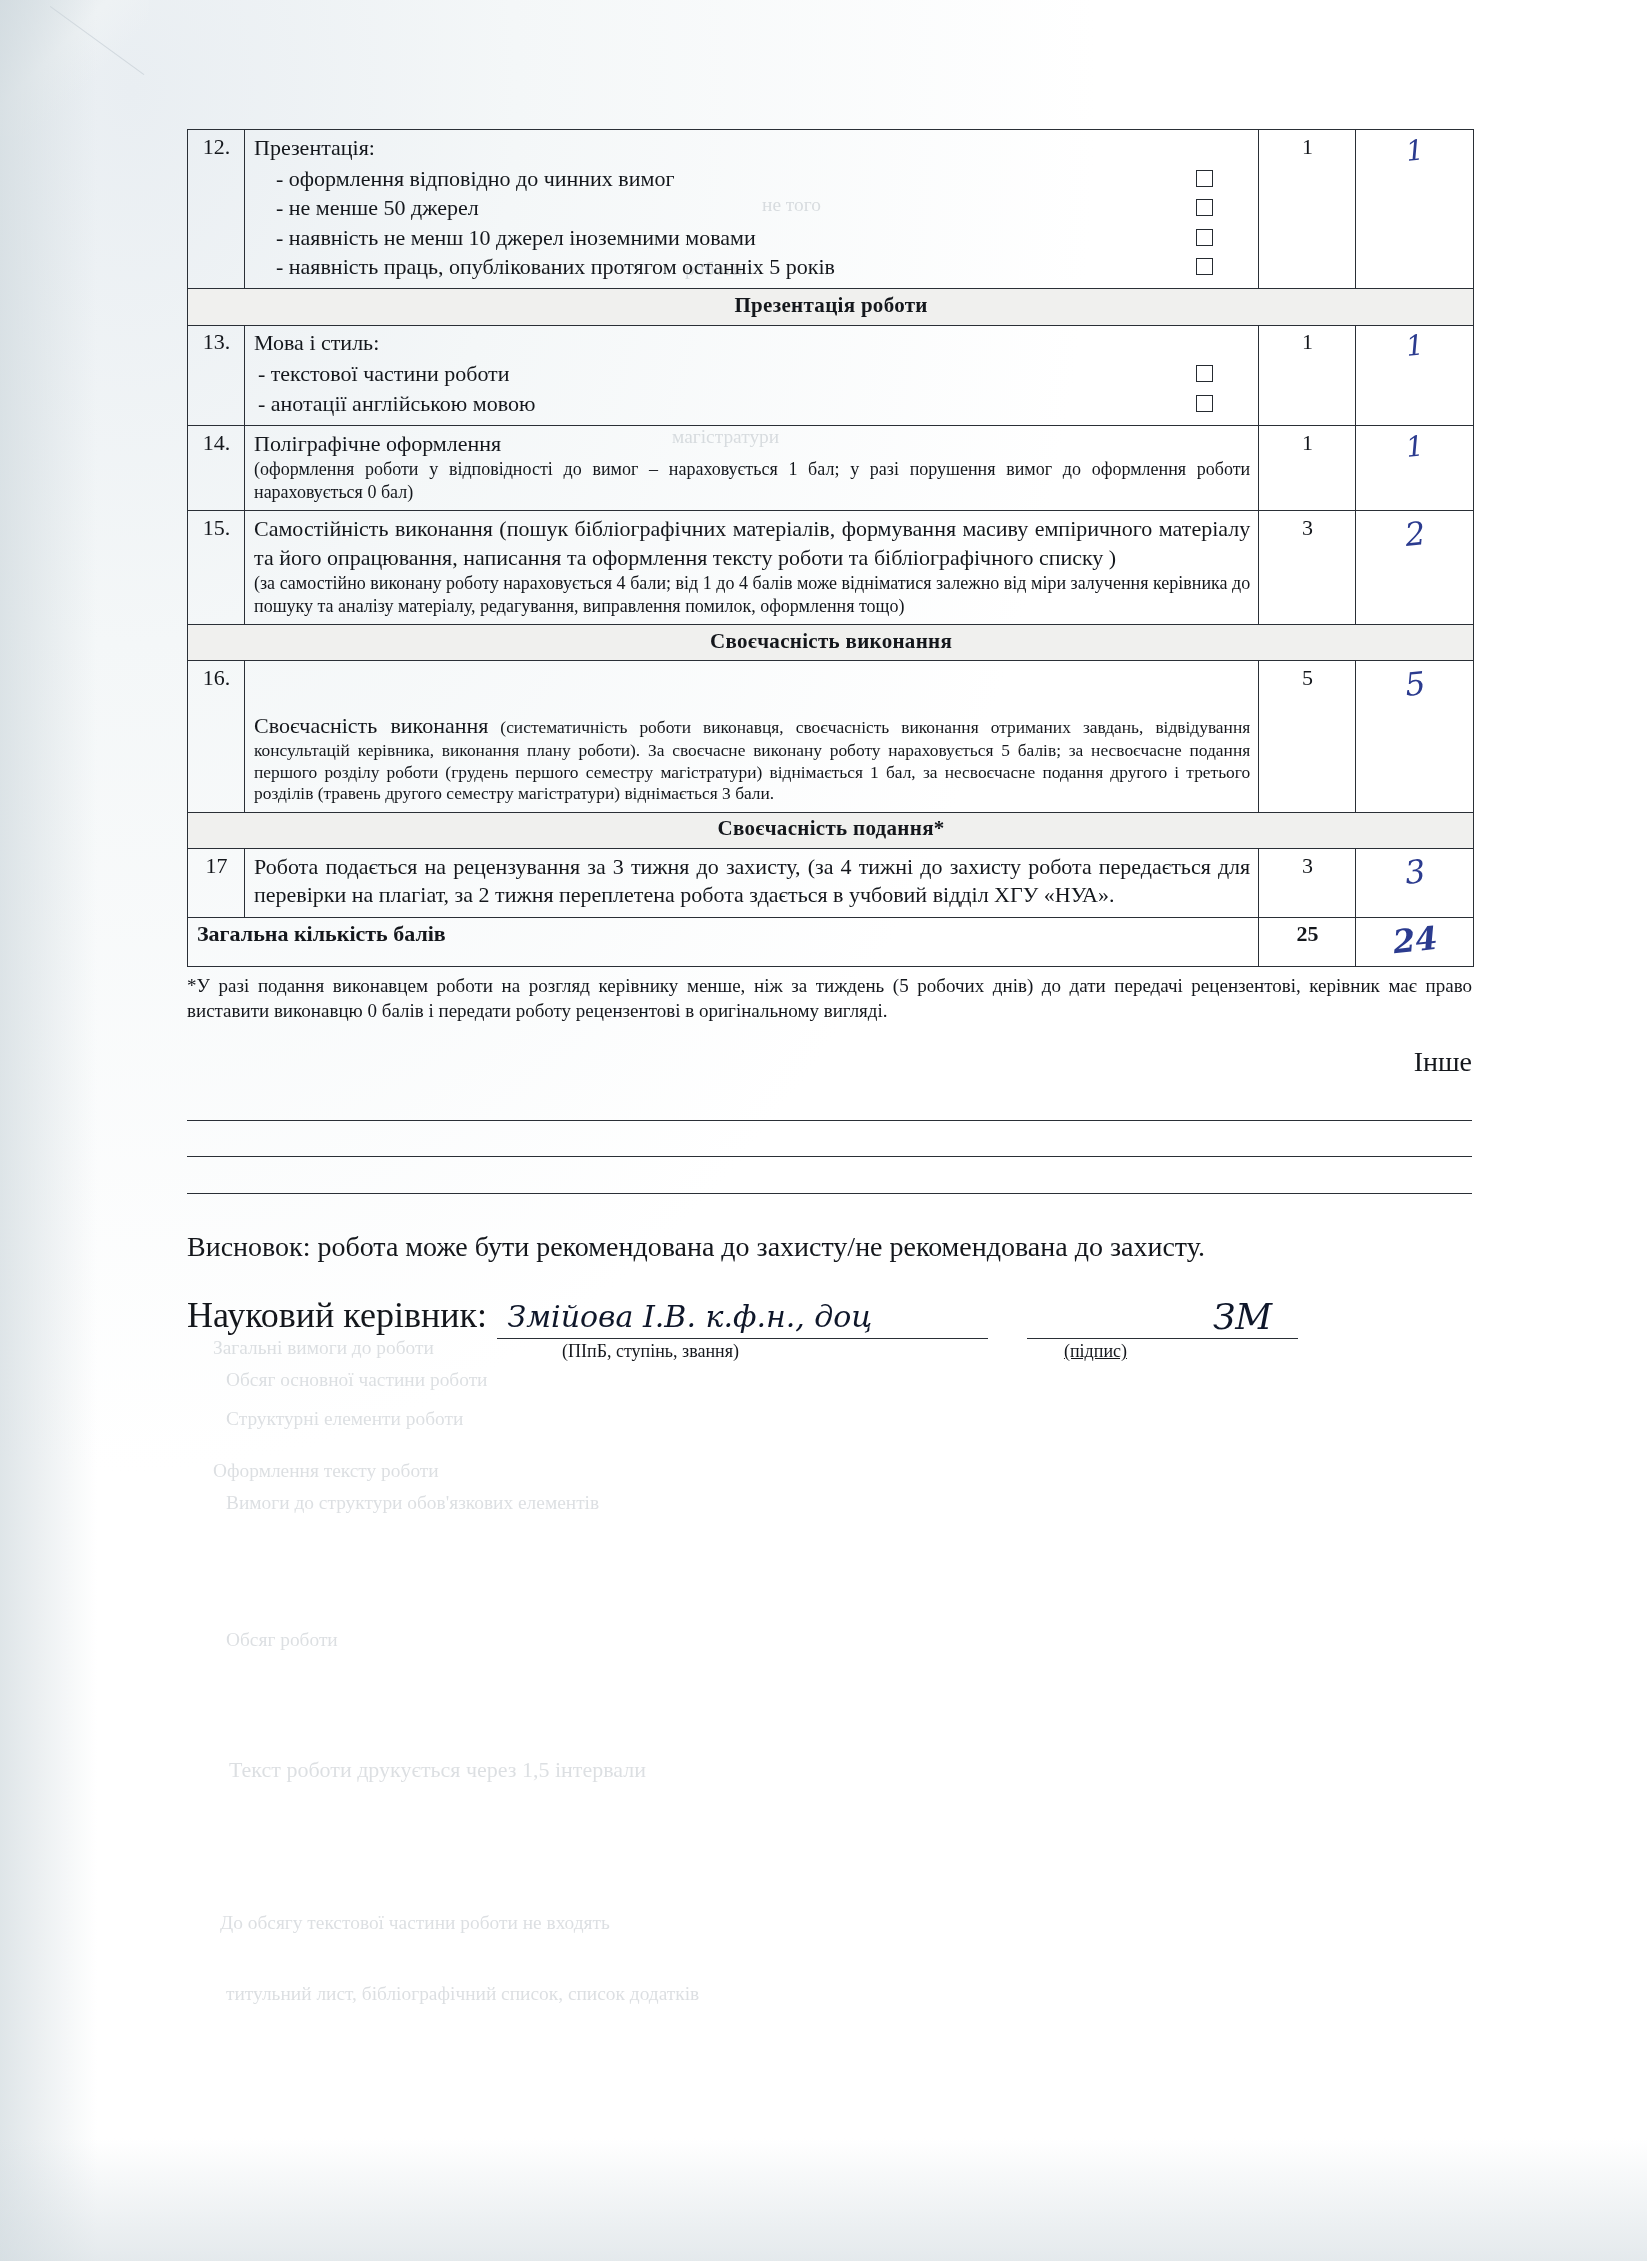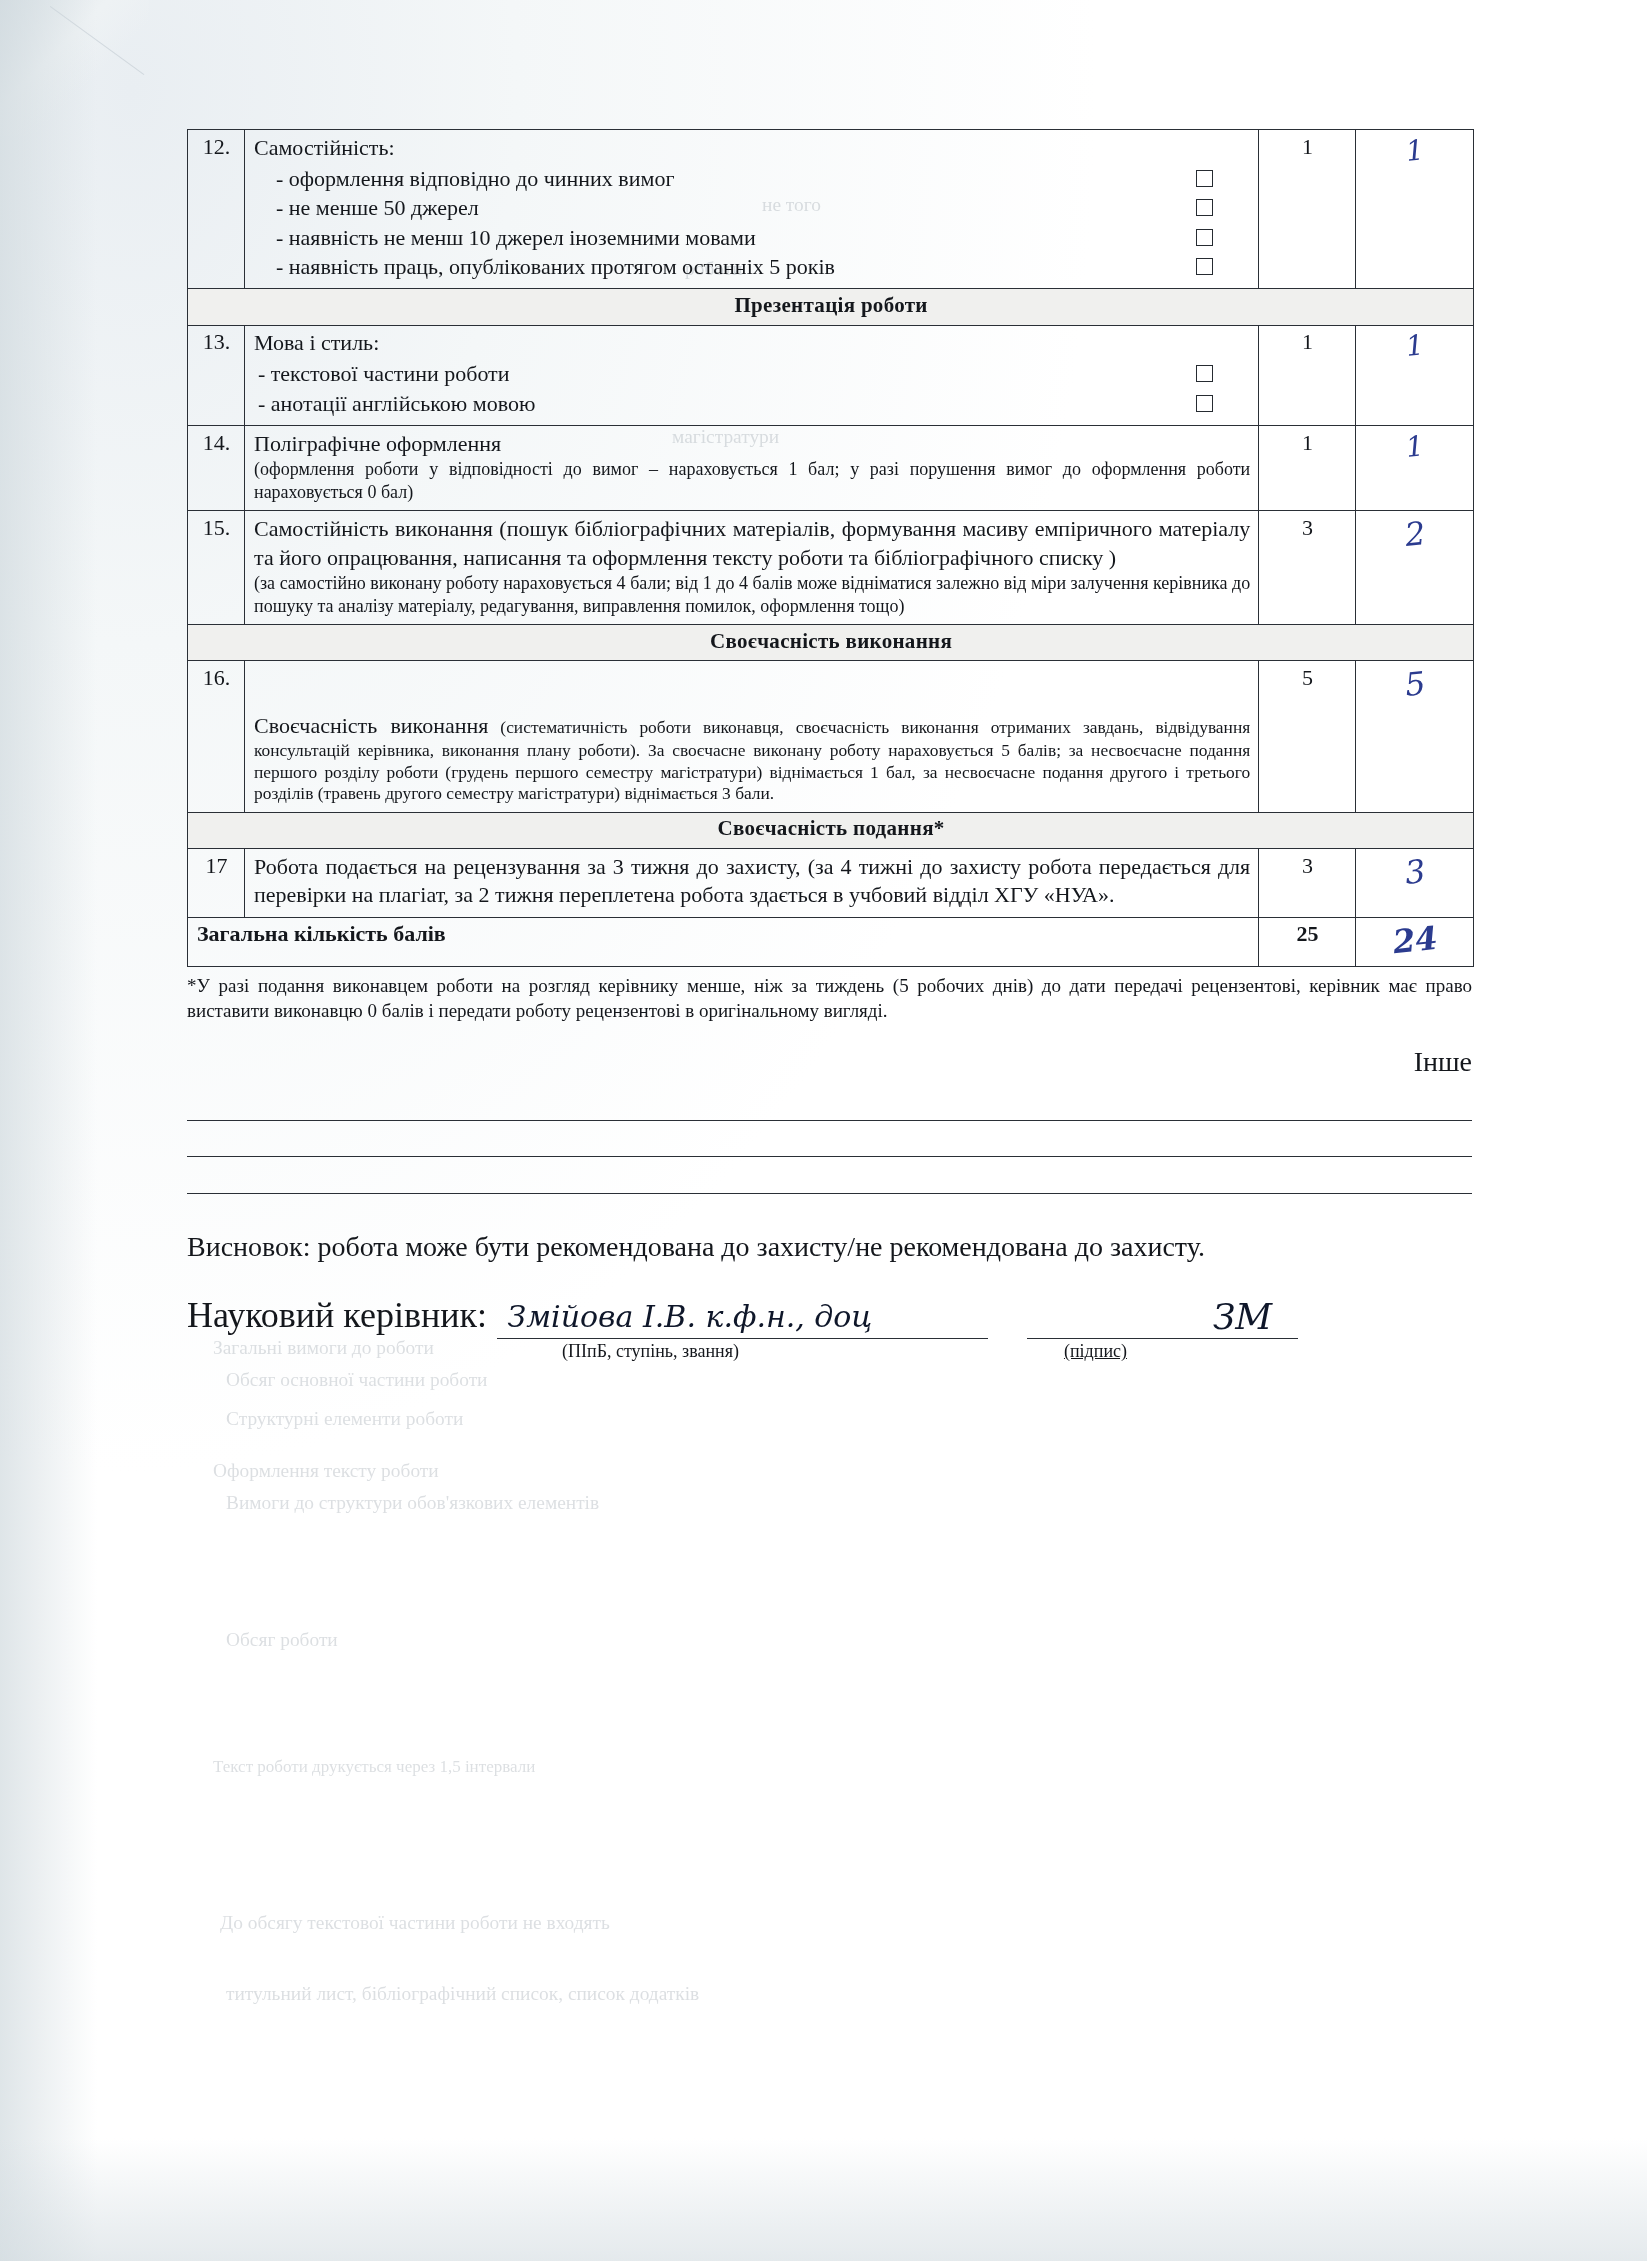--- a/index.html
+++ b/index.html
@@ -245,40 +245,40 @@
 <div id="bleed-layer">
     <div class="bleed" style="left: 762px; top: 194px; font-size: 19.4px;">не того</div>
     <div class="bleed" style="left: 685px; top: 258px; font-size: 19.4px;">роботи</div>
     <div class="bleed" style="left: 672px; top: 426px; font-size: 19.4px;">магістратури</div>
     <div class="bleed" style="left: 213px; top: 1337px; font-size: 19.4px;">Загальні вимоги до роботи</div>
     <div class="bleed" style="left: 226px; top: 1369px; font-size: 19.4px;">Обсяг основної частини роботи</div>
     <div class="bleed" style="left: 226px; top: 1408px; font-size: 19.4px;">Структурні елементи роботи</div>
     <div class="bleed" style="left: 213px; top: 1460px; font-size: 19.4px;">Оформлення тексту роботи</div>
     <div class="bleed" style="left: 226px; top: 1492px; font-size: 19.4px;">Вимоги до структури обов'язкових елементів</div>
     <div class="bleed" style="left: 226px; top: 1589px; font-size: 19.4px; margin-top: 40px;">Обсяг роботи</div>
-    <div class="bleed" style="left: 213px; top: 1757px; font-size: 17px;">Текст роботи друкується через 1,5 інтервали</div>
+    <div class="bleed" style="left: 229px; top: 1757px; font-size: 22px;">Текст роботи друкується через 1,5 інтервали</div>
     <div class="bleed" style="left: 220px; top: 1912px; font-size: 19.4px;">До обсягу текстової частини роботи не входять</div>
     <div class="bleed" style="left: 226px; top: 1983px; font-size: 19.4px;">титульний лист, бібліографічний список, список додатків</div>
   </div>
 
 <div class="doc">
 
   <table class="grade">
     <colgroup>
       <col class="num">
         <col class="body">
         <col class="max">
         <col class="got">
     </colgroup>
     <tbody>
 
       <tr>
         <td class="num-cell">12.</td>
         <td class="body-cell">
-          <div>Самостійність:</div>
+          <div>Презентація:</div>
           <ul class="plain">
             <li><span>- оформлення відповідно до чинних вимог</span><span class="chk"></span></li>
             <li><span>- не менше 50 джерел</span><span class="chk"></span></li>
             <li><span>- наявність не менш 10 джерел іноземними мовами</span><span class="chk"></span></li>
             <li><span>- наявність праць, опублікованих протягом останніх 5 років</span><span class="chk"></span></li>
           </ul>
         </td>
         <td class="score-cell score-mid">1</td>
         <td class="score-cell score-mid"><span class="hand">1</span></td>
       </tr>

